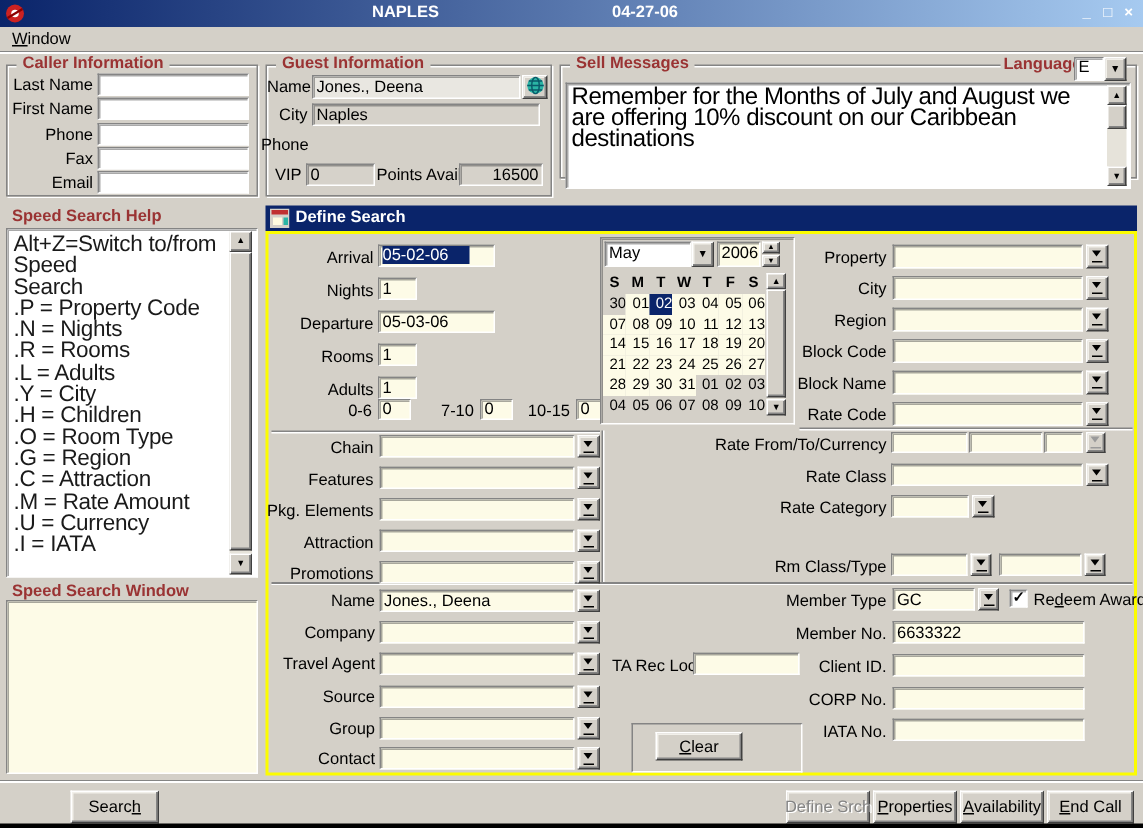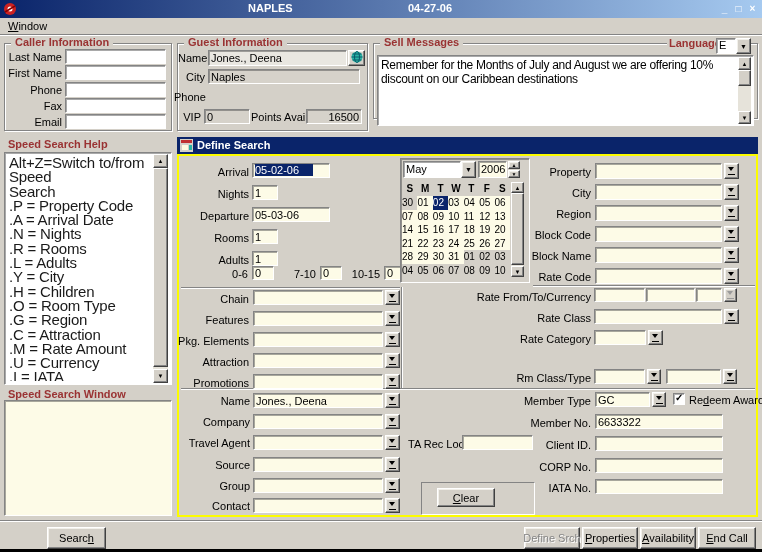--- a/index.html
+++ b/index.html
@@ -51,33 +51,33 @@
            border-color:#fff #404040 #404040 #fff;box-shadow:inset -1px -1px 0 #848484;box-sizing:border-box}
   
   #speed-list{position:absolute;left:9px;top:156px;width:142px;height:225px;overflow:hidden;
               font-size:15px;letter-spacing:-.2px;line-height:14.3px;color:#1a1a1a}
   
   #cal-hdr{position:absolute;left:402px;top:183px;width:108px;height:13px;
            display:grid;grid-template-columns:repeat(7,1fr)}
   .cal-h{font-size:10px;font-weight:bold;text-align:center}
   #cal-grid{position:absolute;left:402px;top:196px;width:108px;display:grid;
             grid-template-columns:repeat(7,1fr);grid-auto-rows:13.5px}
-  .cal-c{font-size:10px;text-align:left;line-height:13.5px;background:#fdfbe7}
+  .cal-c{font-size:10px;text-align:right;line-height:13.5px;background:#fdfbe7}
   .cal-c.out{background:#d4d0c8}
   .cal-c.sel{background:#0a246a;color:#fff}
   .hl{background:#0a246a;color:#fff;padding-right:14px}
   .cb{position:absolute;width:12px;height:12px;background:#fff;border:1px solid #848484;
       border-bottom-color:#fff;border-right-color:#fff;box-shadow:inset 1px 1px 0 rgba(64,64,64,.4);
       box-sizing:border-box}
   .cb.checked::after{content:"✓";position:absolute;left:1px;top:-2px;font-size:10px;font-weight:bold}
   #define-title{position:absolute;left:177px;top:137px;width:581px;height:17px;background:#0a246a;
                 color:#fff;font-weight:bold}
   #define-body{position:absolute;left:177px;top:154px;width:581px;height:363px;
                background:#d4d0c8;border:2px solid #fcfc00;box-sizing:border-box}
-  #sell-msg{font-size:12px;letter-spacing:-.3px;line-height:14px}
+  #sell-msg{font-size:16px;letter-spacing:-.3px;line-height:14px}
 </style>
 </head>
 <body>
 
 <div id="titlebar">
   <span style="left:3px;top:2px">
     <svg width="14" height="14">
         <circle cx="7" cy="7" r="6" fill="#cc2222"></circle>
         <circle cx="7" cy="7" r="2.5" fill="#fff"></circle>
         <path d="M2 10 L12 4" stroke="#8a0000" stroke-width="1.5" fill="none"></path>
@@ -147,21 +147,20 @@
     </div>
   </div>
 </div>
 
 <span class="redlbl" style="left:8px;top:138px">Speed Search Help</span>
 <div class="sunken white abs" style="left:4px;top:152px;width:168px;height:233px"></div>
 <div id="speed-list">
     <div>Alt+Z=Switch to/from Speed</div>
     <div>Search</div>
     <div>.P = Property Code</div>
-    <div>.A = Arrival Date</div>
     <div>.N = Nights</div>
     <div>.R = Rooms</div>
     <div>.L = Adults</div>
     <div>.Y = City</div>
     <div>.H = Children</div>
     <div>.O = Room Type</div>
     <div>.G = Region</div>
     <div>.C = Attraction</div>
     <div>.M = Rate Amount</div>
     <div>.U = Currency</div>

